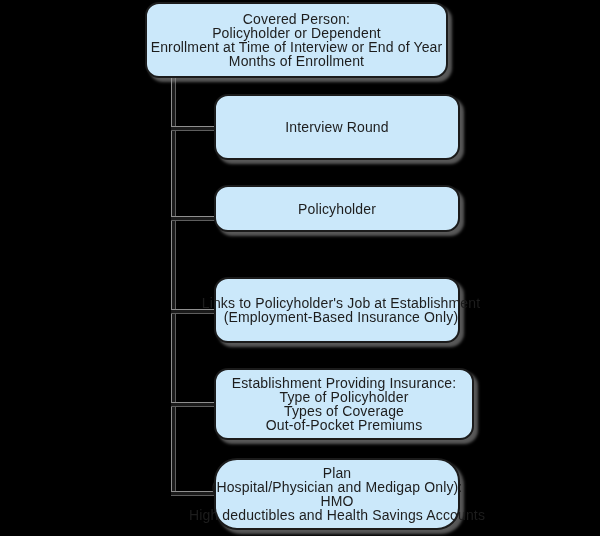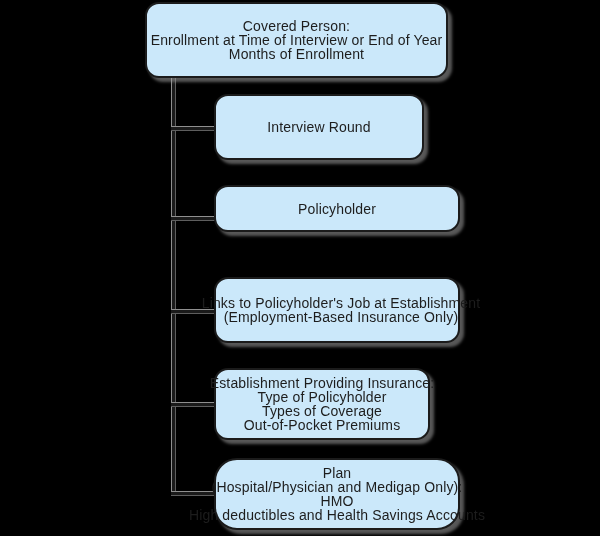--- a/index.html
+++ b/index.html
@@ -77,38 +77,39 @@
   <div class="connector horizontal" style="left:171px; top:216px; width:45px;"></div>
 
   <div class="connector horizontal" style="left:171px; top:309px; width:45px;"></div>
 
   <div class="connector horizontal" style="left:171px; top:402px; width:45px;"></div>
 
   <div class="connector horizontal" style="left:171px; top:491px; width:45px;"></div>
 
   <div class="node-box" style="left:145px; top:2px; width:303px; height:76px;">
     <span class="line">Covered Person:</span>
+    <span class="line">Policyholder or Dependent</span>
     <span class="line">Enrollment at Time of Interview or End of Year</span>
     <span class="line">Months of Enrollment</span>
   </div>
 
-  <div class="node-box" style="left:214px; top:94px; width:210px; height:66px;">
+  <div class="node-box" style="left:214px; top:94px; width:246px; height:66px;">
     <span class="line">Interview Round</span>
   </div>
 
   <div class="node-box" style="left:214px; top:185px; width:246px; height:47px;">
     <span class="line">Policyholder</span>
   </div>
 
   <div class="node-box" style="left:214px; top:277px; width:246px; height:66px;padding-left:16px;">
     <span class="line">Links to Policyholder's Job at Establishment</span>
     <span class="line">(Employment-Based Insurance Only)</span>
   </div>
 
-  <div class="node-box" style="left:214px; top:368px; width:216px; height:72px;">
+  <div class="node-box" style="left:214px; top:368px; width:260px; height:72px;">
     <span class="line">Establishment Providing Insurance:</span>
     <span class="line">Type of Policyholder</span>
     <span class="line">Types of Coverage</span>
     <span class="line">Out-of-Pocket Premiums</span>
   </div>
 
   <div class="node-box" style="left:214px; top:458px; width:246px; height:72px;border-radius:23px;">
     <span class="line">Plan</span>
     <span class="line">(Hospital/Physician and Medigap Only):</span>
     <span class="line">HMO</span>

